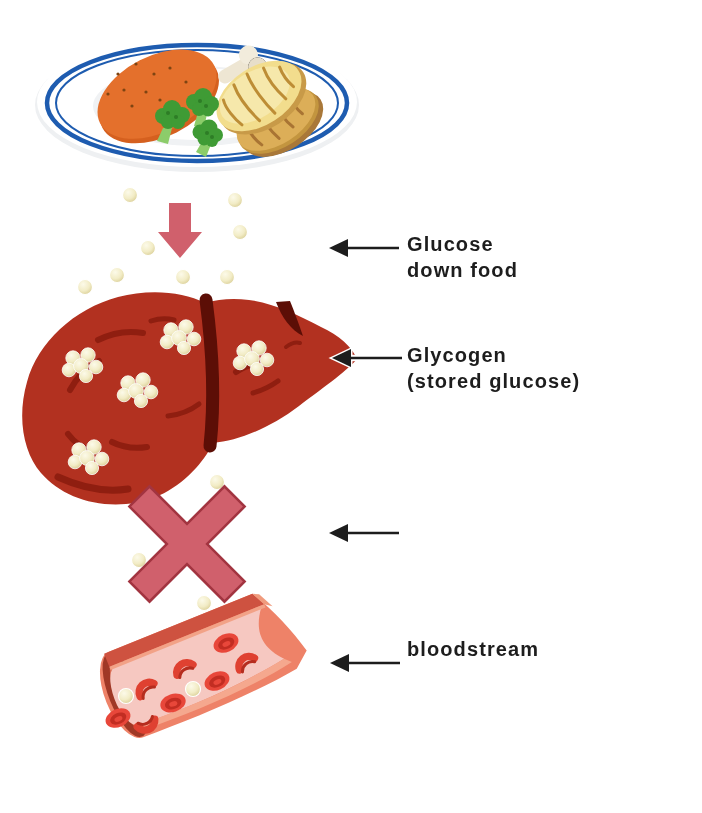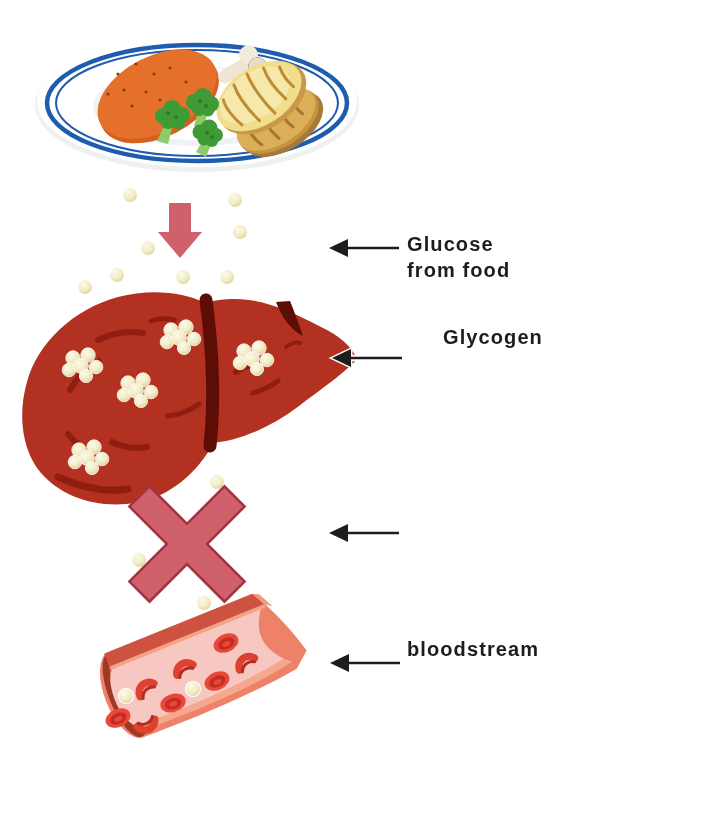--- a/index.html
+++ b/index.html
@@ -11,21 +11,21 @@
   }
   .art{position:absolute;left:0;top:0;}
   .label{
     position:absolute;left:407px;
     color:var(--c-text,#1d1d1d);
     font-size:20px;font-weight:600;line-height:26px;letter-spacing:1.1px;
     white-space:nowrap;
     text-shadow:-1px -1px 0 #fff,1px -1px 0 #fff,-1px 1px 0 #fff,1px 1px 0 #fff,0 0 2px #fff;
   }
   .label-1{top:231px;}
-  .label-2{top:324px;margin-left:36px;}
+  .label-2{top:342px;}
   .label-3{top:512px;}
   .label-4{top:636px;}
 </style>
 </head>
 <body>
 
 <div class="stage">
 
   <svg class="art" width="702" height="813" viewBox="0 0 702 813">
     <defs>
@@ -258,22 +258,23 @@
     <g>
       <use href="#larrow" transform="translate(329,248)"></use>
       <use href="#larrow" transform="translate(332,358)"></use>
       <use href="#larrow" transform="translate(329,533)"></use>
       <use href="#larrow" transform="translate(330,663)"></use>
     </g>
   </svg>
 
   <div class="label label-1">
     <div>Glucose</div>
-    <div>from food</div>
+    <div>down food</div>
   </div>
   <div class="label label-2">
     <div>Glycogen</div>
+    <div>(stored glucose)</div>
   </div>
   <div class="label label-4">
     <div>bloodstream</div>
   </div>
 
 </div>
 
 </body></html>

